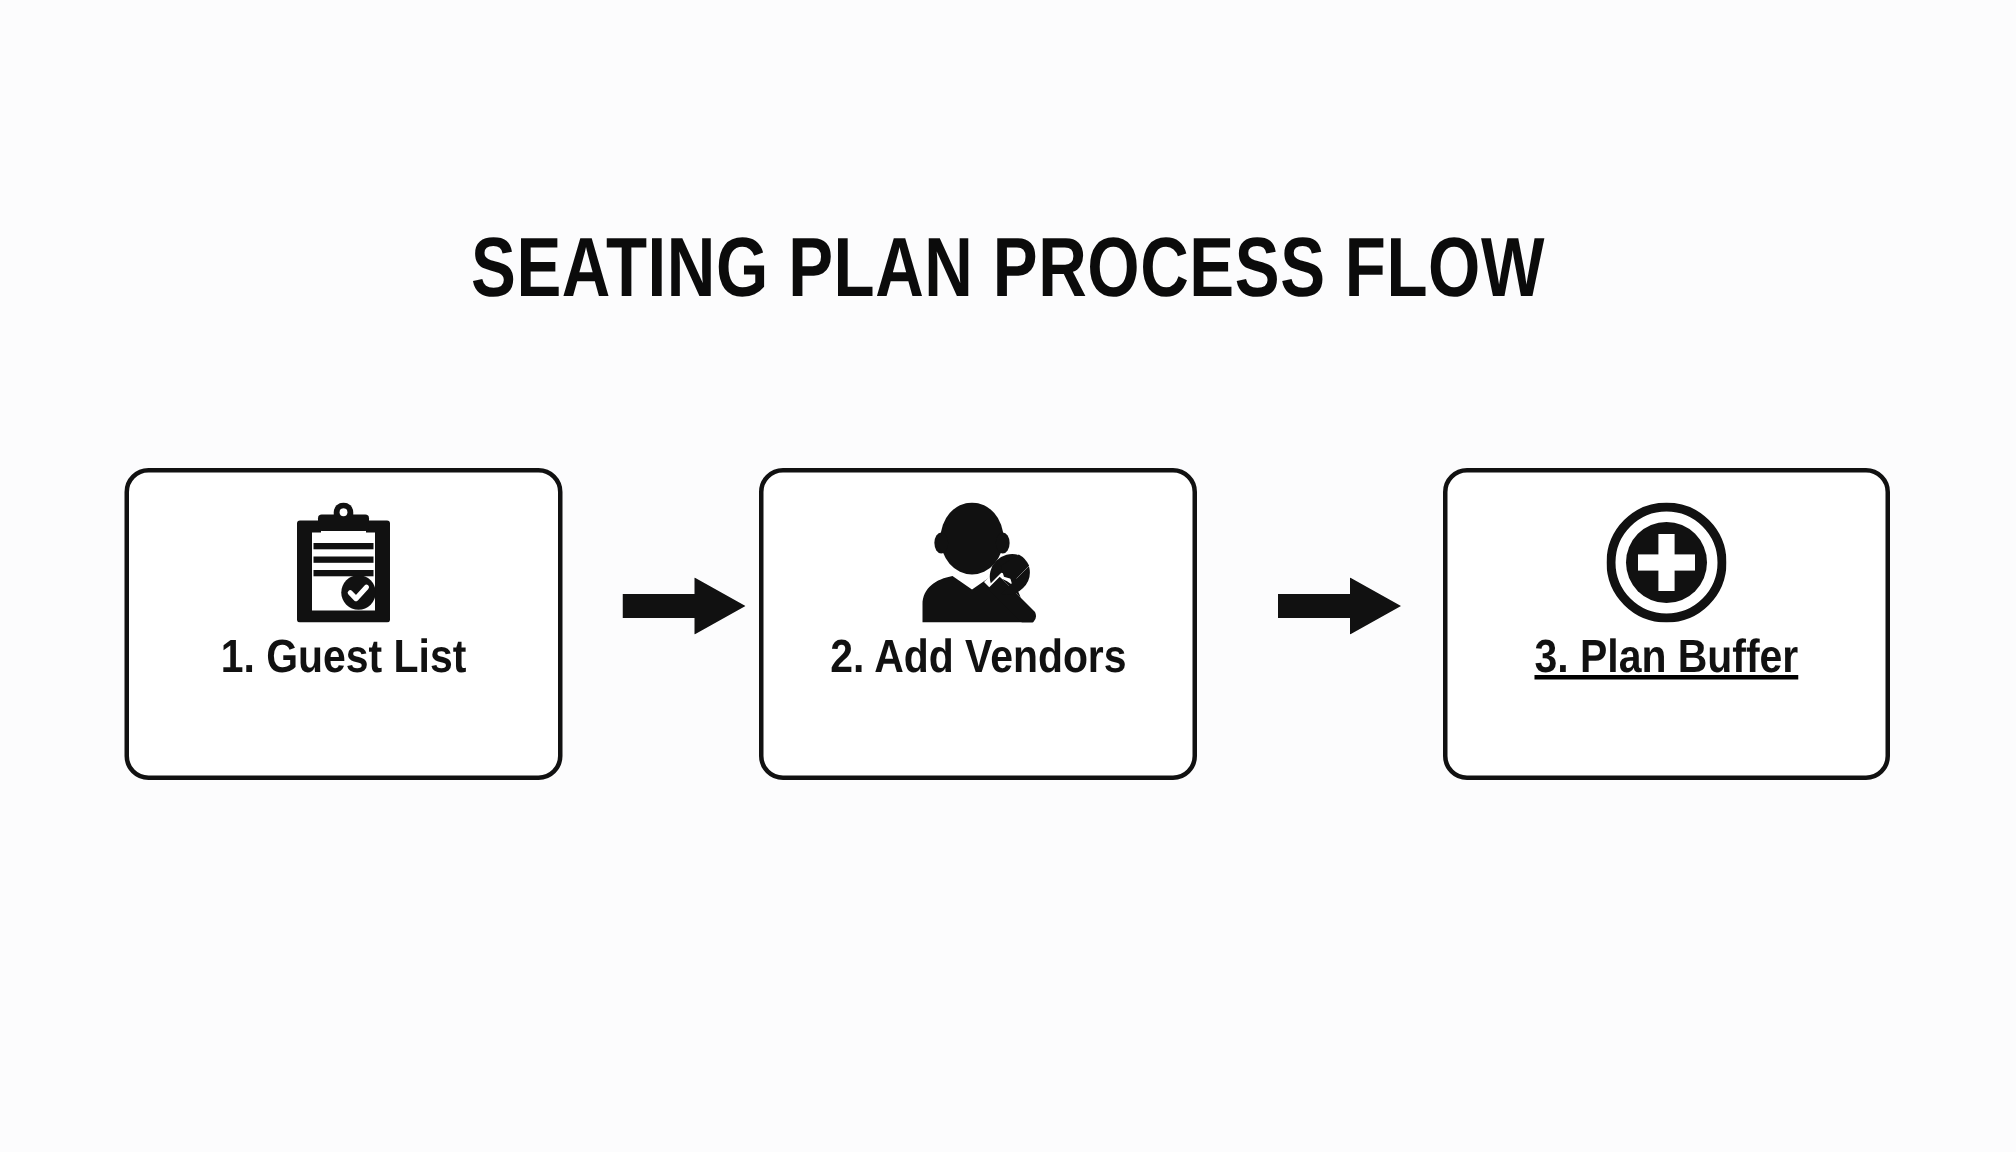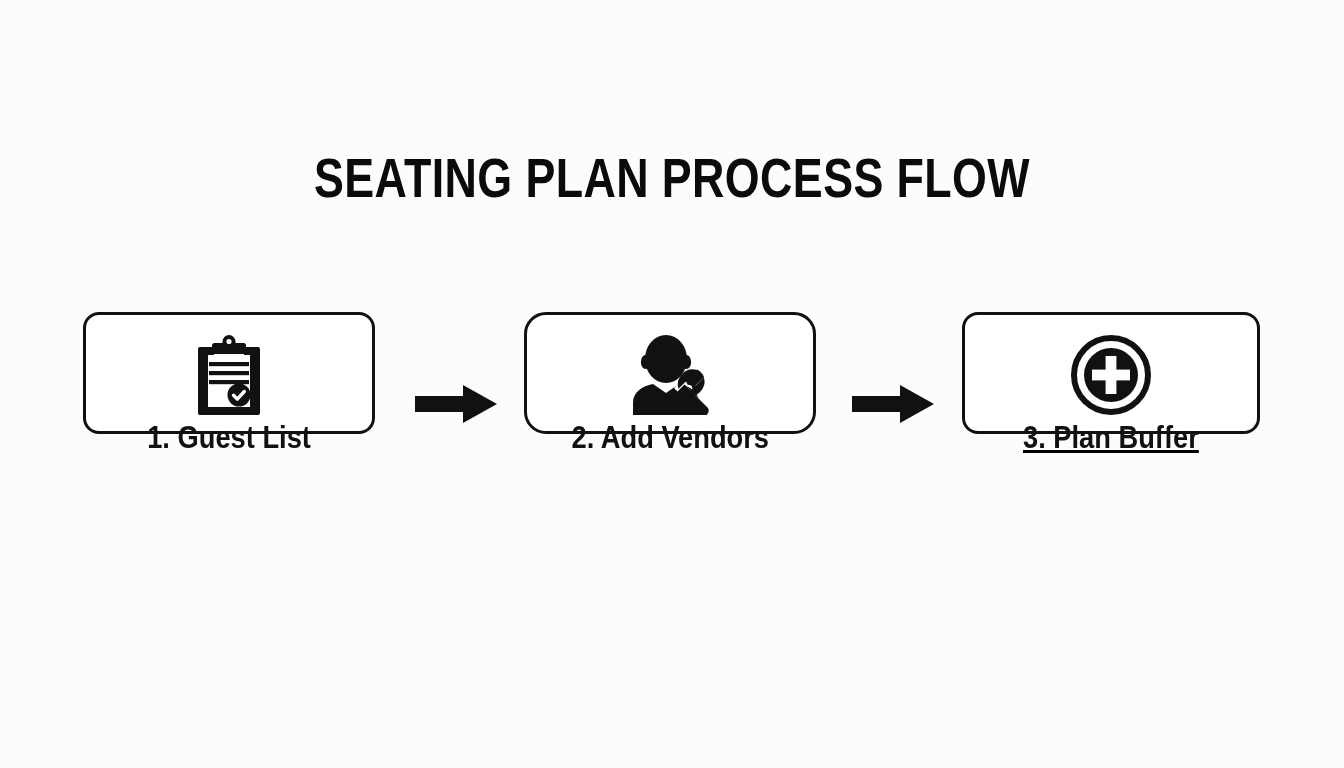--- a/index.html
+++ b/index.html
@@ -47,32 +47,32 @@
     top: 312px;
     left: 83px;
     width: 1178px;
     height: 180px;
   }
 
   .step-card {
     position: absolute;
     top: 0;
     width: 292px;
-    height: 122px;
+    height: 208px;
     box-sizing: border-box;
     border: 3px solid #111111;
     border-radius: 16px;
     background: #ffffff;
     display: flex;
     flex-direction: column;
     align-items: center;
     justify-content: flex-start;
   }
   .step-card.card-1 { left: 0px; }
-  .step-card.card-2 { left: 441px; border-radius: 22px; }
+  .step-card.card-2 { left: 423px; }
   .step-card.card-3 { left: 879px; width: 298px; text-decoration: underline; }
 
   .card-icon {
     margin-top: 21px;
     height: 78px;
     display: flex;
     align-items: center;
     justify-content: center;
   }
   .card-icon svg { display: block; }

